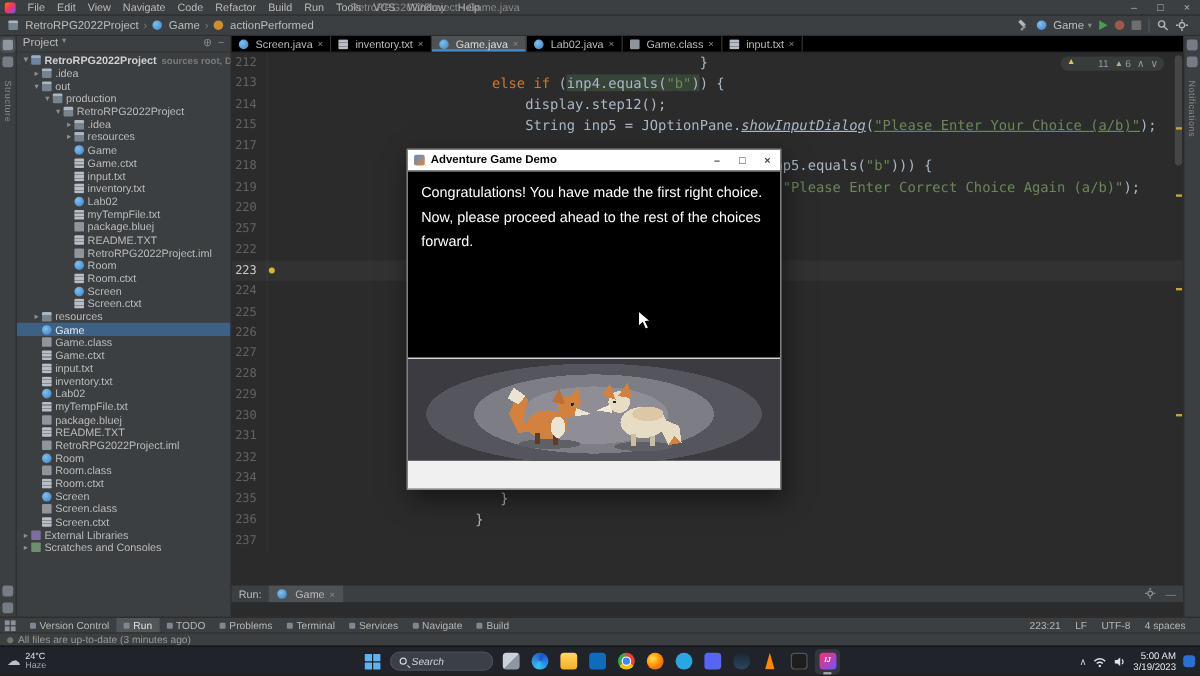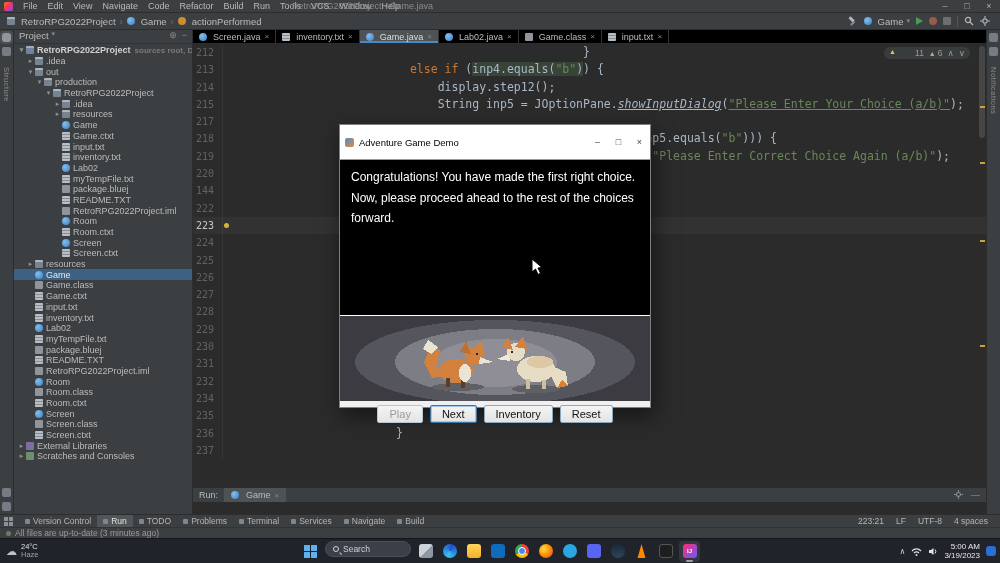--- a/index.html
+++ b/index.html
@@ -102,21 +102,21 @@
   .tw-item.active{background:#515658;color:#e0e0e0;}
   .tw-right{margin-left:auto;display:flex;gap:12px;color:#b5b5b5;padding-right:8px;}
   .status-row{height:11px;background:#3c3f41;border-top:1px solid #333;display:flex;align-items:center;font-size:8.5px;color:#9a9a9a;padding:0 6px;gap:4px;flex:none;}
   .status-dot{width:5px;height:5px;border-radius:50%;background:#6f7b68;}
   
   .taskbar{height:25px;background:#20232a;border-top:1px solid #14161a;display:flex;align-items:center;position:relative;flex:none;}
   .weather{position:absolute;left:6px;display:flex;align-items:center;gap:4px;}
   .weather-ic{font-size:11px;color:#b9c2cc;line-height:1;}
   .weather-txt{font-size:7.5px;line-height:8px;color:#dfe3e8;}
   .weather-txt .cond{color:#9aa2ad;}
-  .tb-center{position:absolute;left:50%;transform:translateX(-50%);display:flex;gap:4px;}
+  .tb-center{position:absolute;left:50%;transform:translateX(-50%);display:flex;align-items:center;gap:4px;font-style:italic;}
   .start-ic{width:13px;height:13px;display:grid;grid-template-columns:6px 6px;grid-template-rows:6px 6px;gap:1px;}
   .start-ic span{background:#5db2f2;border-radius:.5px;}
   .search-pill{width:86px;height:16px;border-radius:8px;background:#3b3f48;border:1px solid #4a4e58;
     display:flex;align-items:center;gap:4px;padding:0 7px;color:#cfd2d8;font-size:8.5px;}
   .mag{width:6px;height:6px;border:1.3px solid #cfd2d8;border-radius:50%;position:relative;flex:none;}
   .mag::after{content:"";position:absolute;width:3px;height:1.3px;background:#cfd2d8;transform:rotate(45deg);left:5px;top:6px;}
   .app{width:21px;height:21px;display:flex;align-items:center;justify-content:center;border-radius:4px;position:relative;}
   .app.active{background:rgba(255,255,255,.09);}
   .app.active::after{content:"";position:absolute;bottom:0;left:7px;width:7px;height:2px;border-radius:1px;background:#9aa0a6;}
   .app-icon{width:14px;height:14px;border-radius:3px;font-size:6px;color:#fff;display:flex;align-items:center;justify-content:center;}
@@ -133,21 +133,21 @@
   .app-vlc{background:#ff8800;clip-path:polygon(50% 0,78% 100%,22% 100%);border-radius:0;}
   .app-terminal{background:#1e1e1e;border:1px solid #555;}
   .app-intellij{background:linear-gradient(135deg,#fe2e6d,#6b57ff);font-weight:bold;}
   .tb-right{position:absolute;right:4px;display:flex;align-items:center;gap:6px;}
   .tray-chev{color:#cfd2d8;font-size:8px;}
   .tray-time{font-size:8px;line-height:9px;color:#e8e8e8;text-align:right;}
   .notif-badge{width:10px;height:10px;border-radius:3px;background:#2a6fd4;}
   
   .dialog{position:absolute;left:339px;top:124px;width:312px;height:284px;background:#f0f0f0;
     border:1px solid #7f7f7f;box-shadow:3px 8px 20px rgba(0,0,0,.5);z-index:50;display:flex;flex-direction:column;}
-  .dlg-title{height:34px;background:#fff;display:flex;align-items:center;font-size:9.5px;color:#000;flex:none;}
+  .dlg-title{height:17px;background:#fff;display:flex;align-items:center;font-size:9.5px;color:#000;flex:none;font-weight:bold;}
   .dlg-ic{width:9px;height:9px;border-radius:2px;margin:0 5px 0 5px;background:linear-gradient(135deg,#4d8fd1,#e8883a);flex:none;}
   .dlg-controls{margin-left:auto;display:flex;height:100%;}
   .dlg-wbtn{width:21px;display:flex;align-items:center;justify-content:center;font-size:9px;color:#444;}
   .dlg-text{height:157px;background:#000;color:#fff;font-size:12px;line-height:20.5px;
     padding:7px 11px;border-top:1px solid #9a9a9a;border-bottom:1px solid #fff;flex:none;}
   .dlg-img{height:85px;flex:none;}
   .dlg-img svg{display:block;}
   .dlg-buttons{height:25px;display:flex;align-items:center;justify-content:center;gap:7px;flex:none;}
   .dlg-btn{height:18px;padding:0 11px;font-size:11px;font-family:"Liberation Sans",sans-serif;
     background:linear-gradient(#f4f4f4,#e4e4e4);border:1px solid #8aa8c0;border-radius:2px;color:#111;}
@@ -513,21 +513,21 @@
             </div>
             <div class="line">
               <span class="ln">219</span>
               <span class="lc">                           <span class="tk-pl">inp5 = JOptionPane.</span><span class="tk-st">showInputDialog</span><span class="tk-pl">(</span><span class="tk-str">"Please Enter Correct Choice Again (a/b)"</span><span class="tk-pl">);</span></span>
             </div>
             <div class="line">
               <span class="ln">220</span>
               <span class="lc">                               <span class="tk-pl">}</span></span>
             </div>
             <div class="line">
-              <span class="ln">144</span>
+              <span class="ln">257</span>
               <span class="lc"></span>
             </div>
             <div class="line">
               <span class="ln">222</span>
               <span class="lc"></span>
             </div>
             <div class="line active">
               <span class="ln ln-active">223</span>
               <span class="lc"><span class="marker"></span></span>
             </div>
@@ -804,25 +804,19 @@
         <ellipse cx="200" cy="46" rx="13" ry="6" fill="#dcc8a4"></ellipse>
         <rect x="186" y="63" width="4" height="10" fill="#cbbf9f"></rect>
         <rect x="202" y="64" width="4" height="9" fill="#cbbf9f"></rect>
         <circle cx="176" cy="36" r="9" fill="#e7dcc4"></circle>
         <polygon points="168,21 173,34 162,31" fill="#d2813e"></polygon>
         <polygon points="183,20 187,33 175,31" fill="#d2813e"></polygon>
         <polygon points="169,38 157,43 170,45" fill="#f2ead8"></polygon>
         <circle cx="172" cy="36" r="1.2" fill="#2e2218"></circle>
       </svg>
     </div>
-    <div class="dlg-buttons" id="dlg-buttons">
-        <button class="dlg-btn disabled">Play</button>
-        <button class="dlg-btn focused">Next</button>
-        <button class="dlg-btn">Inventory</button>
-        <button class="dlg-btn">Reset</button>
-      </div>
   </div>
 
   <svg class="cursor" width="12" height="18" viewBox="0 0 12 18">
     <path d="M1,1 L1,14 L4.5,11 L7,16.5 L9.5,15.2 L7,10 L11,9.5 Z" fill="#fff" stroke="#000" stroke-width="1"></path>
   </svg>
 
 </div>
 
 </body></html>

